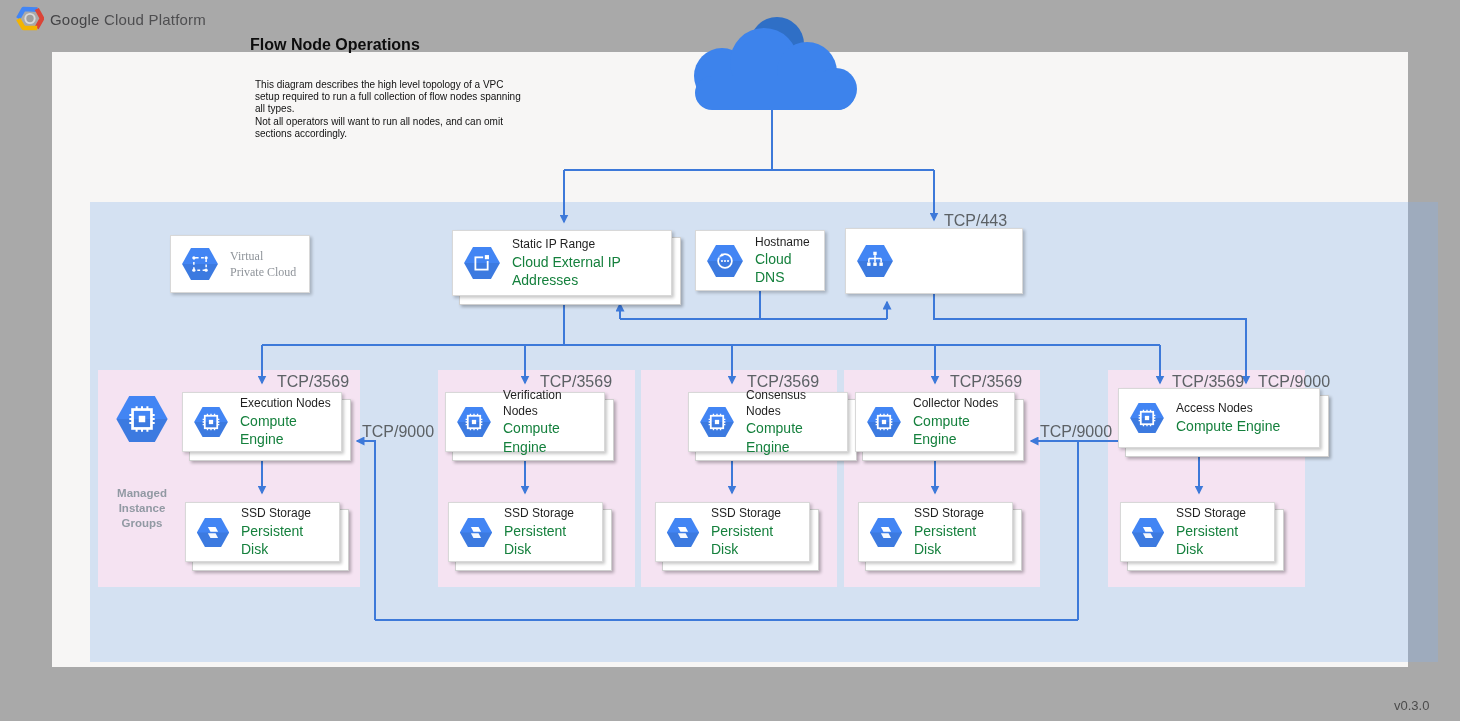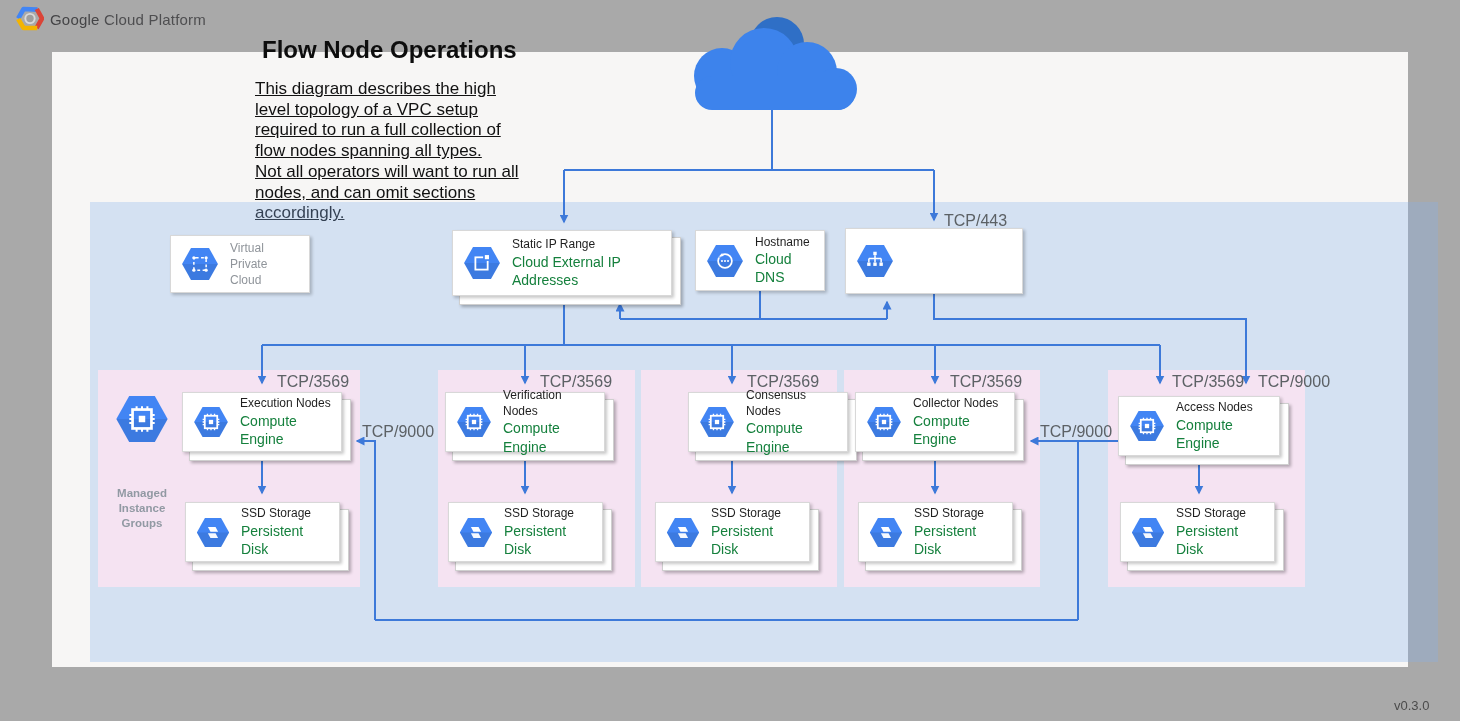--- a/index.html
+++ b/index.html
@@ -9,34 +9,34 @@
     font-family:"Liberation Sans", sans-serif;
     position:relative;overflow:hidden;
     -webkit-font-smoothing:antialiased;
   }
   .abs{position:absolute;}
   
   .brand{position:absolute;left:50px;top:11px;font-size:15px;color:#4e4e50;letter-spacing:.2px;}
   .brand b{font-weight:400;color:#454547;}
   
   .canvas{position:absolute;left:52px;top:52px;width:1356px;height:615px;background:#f7f6f5;}
-  .page-title{position:absolute;left:262px;top:36px;font-size:24px;font-weight:700;color:#0d0d0d;}
-  .desc{position:absolute;left:255px;top:79px;width:274px;font-size:17px;line-height:1.22;color:#111;white-space:pre-line;text-decoration:underline;}
+  .page-title{position:absolute;left:250px;top:36px;font-size:16px;font-weight:700;color:#0d0d0d;}
+  .desc{position:absolute;left:255px;top:79px;width:274px;font-size:10px;line-height:1.22;color:#111;white-space:pre-line;}
   .version{position:absolute;left:1394px;top:698px;font-size:13px;color:#4c4c4c;}
   
   .vpc-region{position:absolute;left:90px;top:202px;width:1348px;height:460px;background:rgba(131,177,235,0.30);}
   
   .group{position:absolute;top:370px;height:217px;background:#f5e3f2;}
   
   .nodebox{position:absolute;}
   .nodebox .back{position:absolute;left:7px;top:7px;width:100%;height:100%;background:#fff;border:1px solid #cfcfcf;box-shadow:2px 2px 3px rgba(0,0,0,.28);}
   .nodebox .face{position:absolute;left:0;top:0;width:100%;height:100%;background:#fff;border:1px solid #d8d8d8;box-shadow:2px 2px 3px rgba(0,0,0,.22);display:flex;align-items:center;gap:11px;padding:0 10px;box-sizing:border-box;}
   .t1{font-size:12px;color:#1f1f1f;line-height:1.3;}
   .t2{font-size:14px;color:#15803d;line-height:1.3;}
-  .t-gray{font-size:12px;color:#8f949a;line-height:1.35;}
+  .t-gray{font-size:12px;color:#8f949a;line-height:1.35;font-family:Liberation Serif, serif;}
   
   .port{position:absolute;font-size:16px;color:#5c6165;white-space:nowrap;}
   
   .mig-label{position:absolute;left:96px;top:450px;width:92px;text-align:center;font-size:11.5px;font-weight:700;color:#9199a3;white-space:pre-line;line-height:1.3;margin-top:36px;}
   .wires{position:absolute;left:0;top:0;}
   svg{display:block;}
   .hexicon{flex:0 0 auto;}
 </style>
 </head>
 <body>
@@ -304,21 +304,21 @@
     <svg class="hexicon" width="34" height="31">
         <use href="#icon-disk"></use>
       </svg>
     <div class="txt">
       <div class="t1">SSD Storage</div>
       <div class="t2">Persistent Disk</div>
     </div>
   </div>
 </div>
 
-<div class="nodebox" style="left:1118px;top:396px;width:162px;height:60px;">
+<div class="nodebox" style="left:1118px;top:388px;width:162px;height:60px;padding-left:40px;">
   <div class="back"></div>
   <div class="face">
     <svg class="hexicon" width="36" height="32">
         <use href="#icon-compute"></use>
       </svg>
     <div class="txt">
       <div class="t1">Access Nodes</div>
       <div class="t2">Compute Engine</div>
     </div>
   </div>

